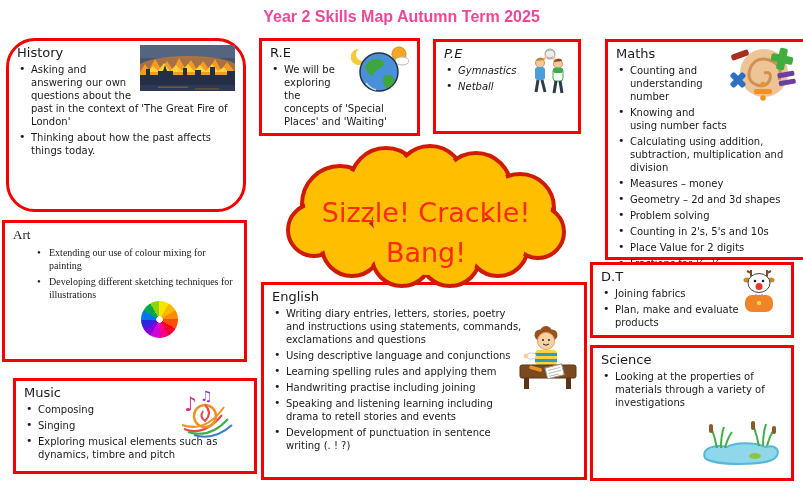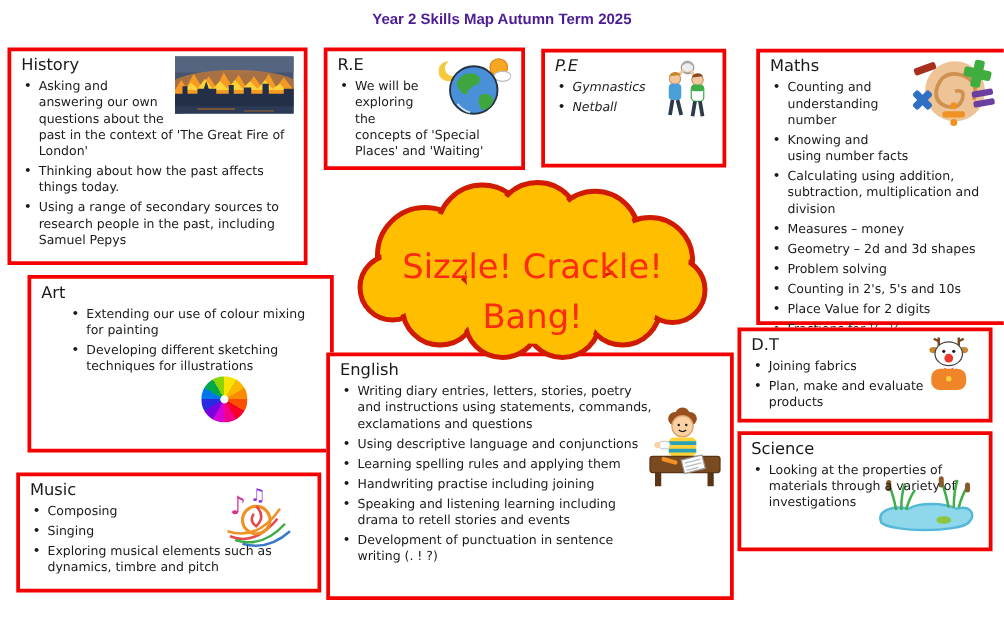--- a/index.html
+++ b/index.html
@@ -3,40 +3,40 @@
 <meta charset="utf-8">
 <style>
   * { box-sizing: border-box; }
   html,body { margin:0; padding:0; }
   body {
     width:803px; height:494px; position:relative; background:#ffffff;
     font-family:"DejaVu Sans", sans-serif; color:#1a1a1a; overflow:hidden;
   }
   .title {
     position:absolute; top:8px; left:0; right:0; text-align:center;
-    font-family:"Liberation Sans", sans-serif; font-weight:bold; font-size:12px; color:#4c1d95;
+    font-family:"Liberation Sans", sans-serif; font-weight:bold; font-size:16px; color:#ec4899;
   }
   .box {
     position:absolute; background:#fff; border:3px solid #f40000; padding:4px 8px;
   }
   .box h2 { margin:0 0 3px 0; font-size:13px; font-weight:normal; color:#1a1a1a; }
   .box ul { margin:0; padding:0; list-style:none; }
   .box li { position:relative; padding-left:14px; font-size:10px; line-height:1.3; margin-bottom:3px; }
   .box li::before { content:"\2022"; position:absolute; left:2px; top:-1px; font-size:11px; }
 
-  .b-history { left:6px;  top:38px;  width:240px; height:174px; }
-  .b-art     { left:22px;  top:220px; width:245px; height:142px; }
+  .b-history { left:6px;  top:38px;  width:240px; height:174px;border-radius:29px; }
+  .b-art     { left:2px;  top:220px; width:245px; height:142px;font-family:Liberation Serif, serif; }
   .b-art ul  { padding-left:22px; }
   .b-music   { left:13px; top:378px; width:244px; height:96px; }
   .b-re      { left:259px; top:38px; width:161px; height:98px; }
   .b-pe      { left:433px; top:39px; width:148px; height:95px;font-style:italic; }
   .b-english { left:261px; top:282px; width:326px; height:198px; }
   .b-maths   { left:605px; top:39px;  width:204px; height:221px; }
   .b-dt      { left:590px; top:262px; width:204px; height:76px; }
-  .b-science { left:590px; top:345px; width:204px; height:96px; }
+  .b-science { left:590px; top:345px; width:204px; height:136px; }
 
   .icon-float-right { float:right; margin:0 0 4px 6px; }
   .abs { position:absolute; }
 
   .colour-wheel {
     position:absolute; left:136px; top:78px; width:37px; height:37px; border-radius:50%;
     background:
       radial-gradient(circle at center, #ffffff 0 3px, rgba(255,255,255,0) 3.5px),
       conic-gradient(#f9e400 0 30deg, #fbb800 30deg 60deg, #fb8c00 60deg 90deg,
         #fb4f00 90deg 120deg, #f40029 120deg 150deg, #f4008c 150deg 180deg,
@@ -64,21 +64,20 @@
       <path d="M0,46 V30 h6 v-6 h4 v6 h8 v-4 h5 l2,-6 2,6 h6 v4 h10 v-7 h4 v7 h8 v-5 h6 v5 h9 v-8 h5 v8 h12 v-4 h10 v4 h5 v10 Z" fill="#232f47"></path>
       <rect y="40" width="95" height="6" fill="#2c3a55"></rect>
       <rect x="18" y="41.5" width="30" height="1.5" fill="#b06a28" opacity="0.6"></rect>
       <rect x="55" y="43" width="24" height="1.5" fill="#b06a28" opacity="0.45"></rect>
     </svg>
   </span>
   <h2>History</h2>
   <ul>
     <li>Asking and answering our own questions about the past in the context of 'The Great Fire of London'</li>
     <li>Thinking about how the past affects things today.</li>
-    <li>Using a range of secondary sources to research people in the past, including Samuel Pepys</li>
   </ul>
 </div>
 
 <div class="box b-art">
   <h2>Art</h2>
   <ul>
     <li>Extending our use of colour mixing for painting</li>
     <li>Developing different sketching techniques for illustrations</li>
   </ul>
   <span class="colour-wheel"></span>

